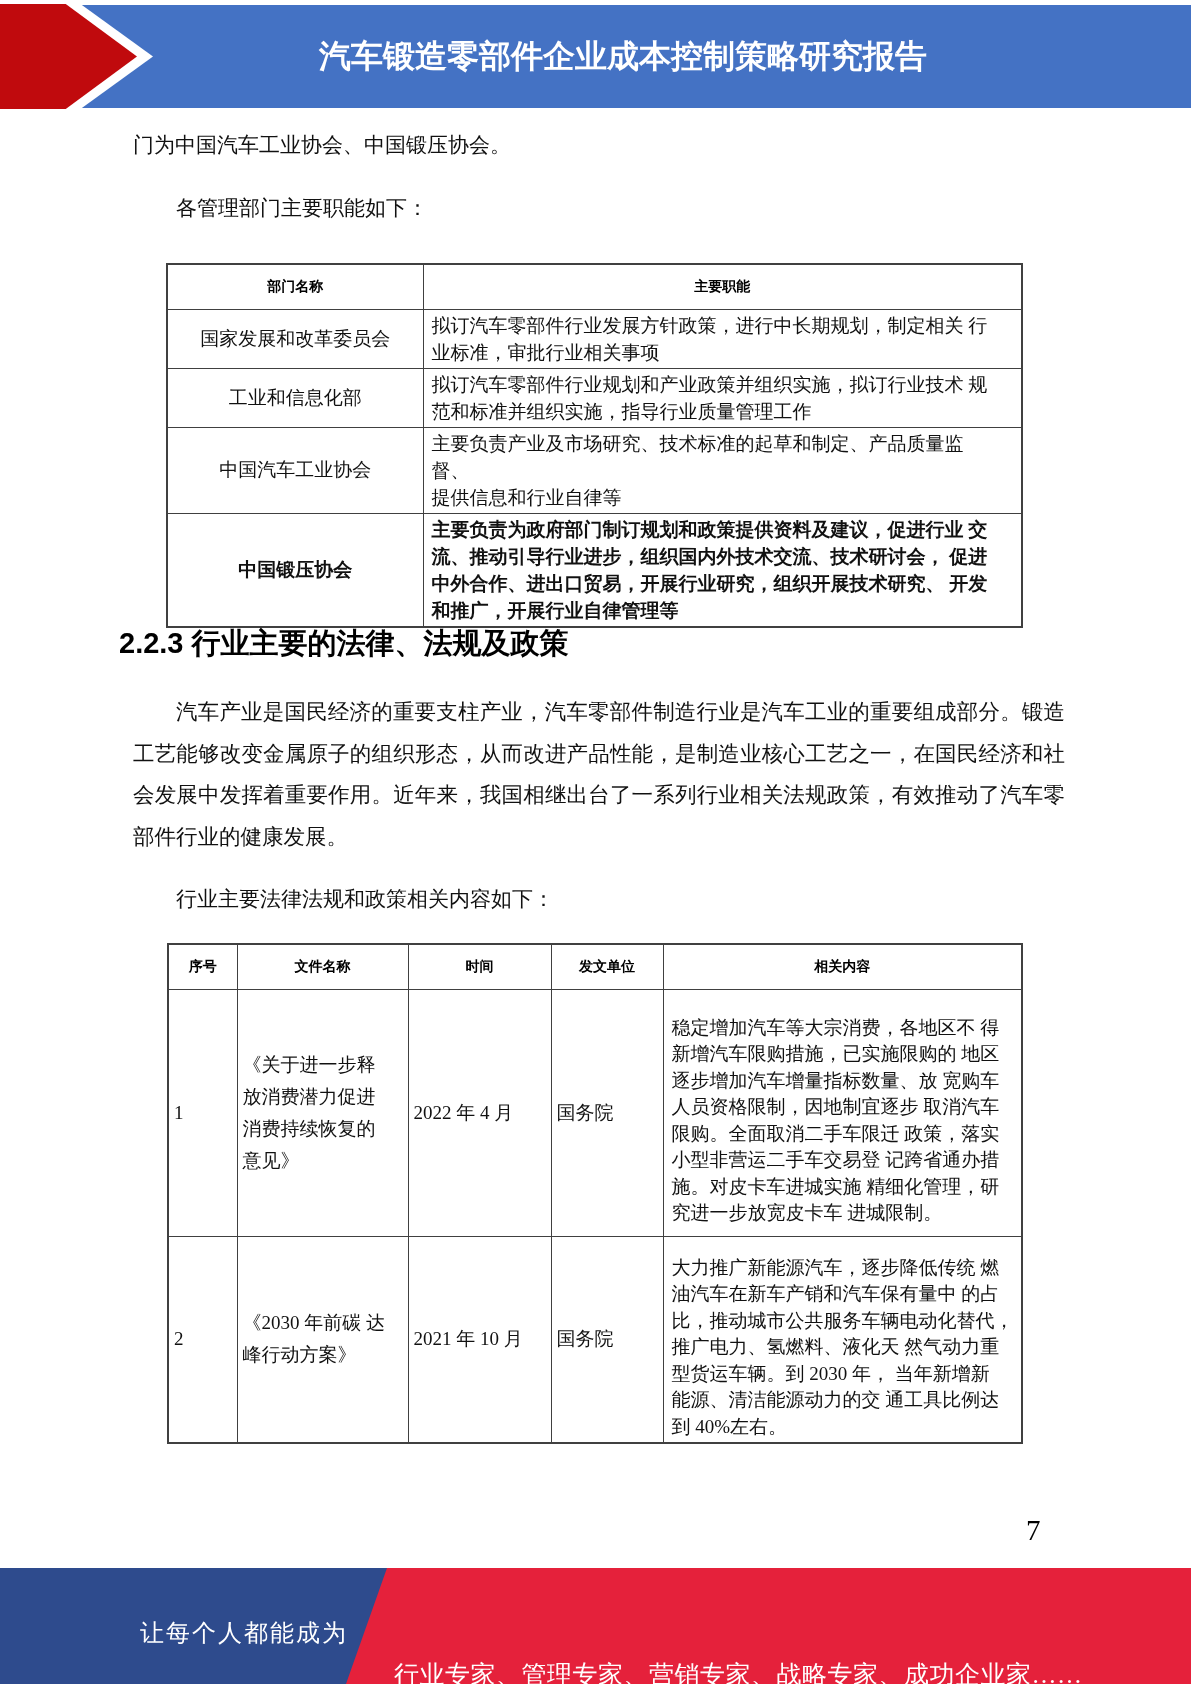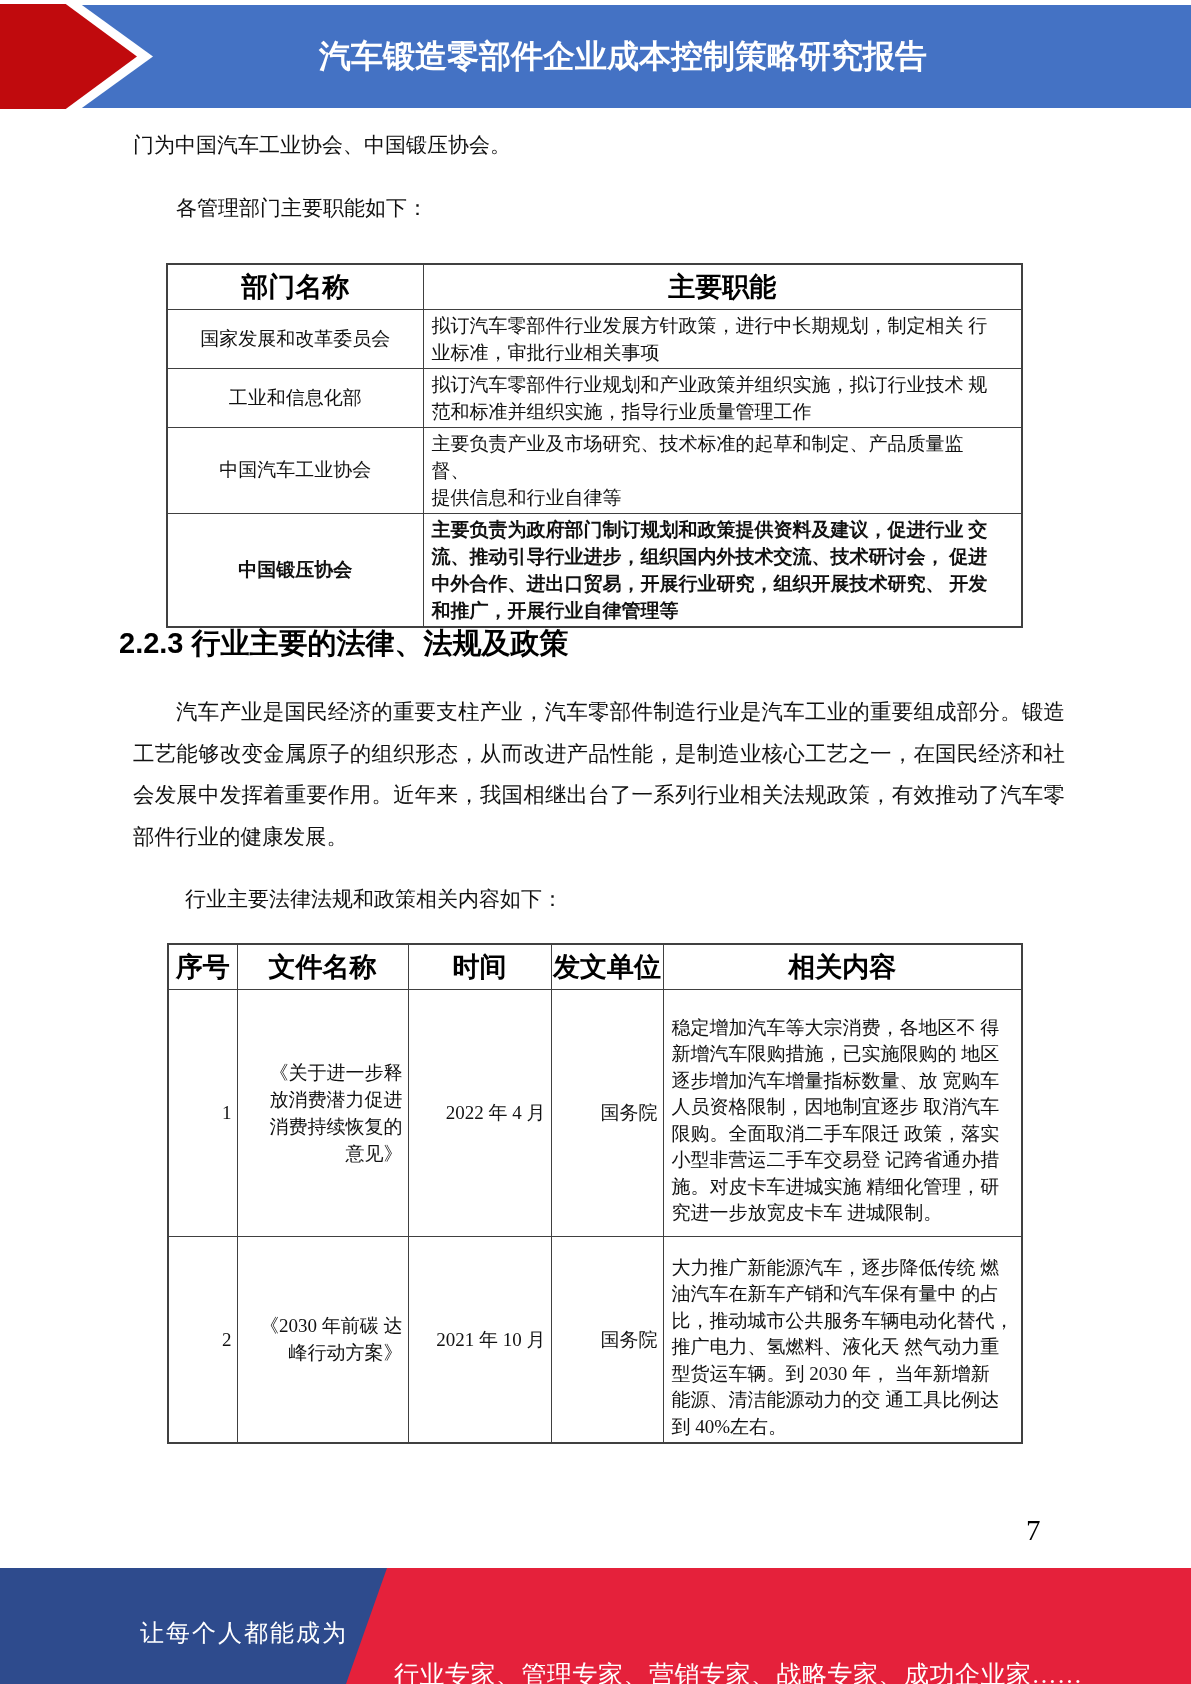--- a/index.html
+++ b/index.html
@@ -16,47 +16,47 @@
     color:#ffffff; font-family:"Liberation Sans",sans-serif; font-weight:bold; font-size:32px;
   }
   .chev-white { position:absolute; left:0; top:0; width:153px; height:113px; background:#ffffff;
     clip-path:polygon(0 0,49% 0,100% 50%,49% 100%,0 100%); }
   .chev-red { position:absolute; left:0; top:4px; width:137px; height:105px; background:#C00A0D;
     clip-path:polygon(0 0,48% 0,100% 50%,48% 100%,0 100%); }
   
   .txt { position:absolute; font-size:21px; line-height:30px; }
   .p-cont  { left:133px; top:130px; }
   .p-lead1 { left:176px; top:193px; }
-  .p-lead2 { left:176px; top:884px;margin-left:9px; }
+  .p-lead2 { left:176px; top:884px; }
   .sec-head {
     position:absolute; left:119px; top:624px;
     font-family:"Liberation Sans",sans-serif; font-weight:bold; font-size:29px; color:#000;
   }
   .para {
     position:absolute; left:133px; top:692px; width:932px;
     font-size:21.5px; line-height:41.5px; text-indent:2em; text-align:justify;
   }
   
   table { border-collapse:collapse; table-layout:fixed; background:#fff; }
   th, td { border:1px solid #404040; font-size:19px; }
   table.t1, table.t2 { border:2px solid #404040; }
   th {
-    font-family:"Liberation Sans",sans-serif; font-weight:bold; font-size:27px;
+    font-family:"Liberation Sans",sans-serif; font-weight:bold; font-size:14px;
     text-align:center; vertical-align:middle; height:45px; color:#000;
   }
   td { vertical-align:middle; }
   .t1 { position:absolute; left:166px; top:263px; width:857px; }
   .t1 td.c1 { text-align:center; padding:2px 6px; }
   .t1 td.c2 { text-align:left; padding:2px 20px 2px 8px; line-height:27px; white-space:pre-line; }
   .t1 tr.r1 td { height:52px; }
   .t1 tr.r2 td { height:58px; }
   .t1 tr.r3 td { height:57px; }
   .t1 tr.r4 td { height:114px;font-weight:bold; }
   .t2 { position:absolute; left:167px; top:943px; width:856px; }
-  .t2 td { text-align:right; padding:12px 5px; line-height:27px; }
+  .t2 td { text-align:left; padding:12px 5px; line-height:32px; }
   .t2 td.doc { white-space:pre-line; }
   .t2 td.content { text-align:left; padding:18px 6px 2px 8px; white-space:pre-line; line-height:26.5px; }
   .t2 tr.r1 td { height:247px; }
   .t2 tr.r2 td { height:174px; }
   
   .page-num { position:absolute; left:1026px; top:1514px; font-size:29px; color:#000; }
   .foot-red  { position:absolute; left:0; top:1568px; width:1191px; height:116px; background:#E5213B; }
   .foot-blue { position:absolute; left:0; top:1568px; width:387px; height:116px; background:#2E4B8D;
     clip-path:polygon(0 0,100% 0,89.4% 100%,0 100%); }
   .foot-left-text {

